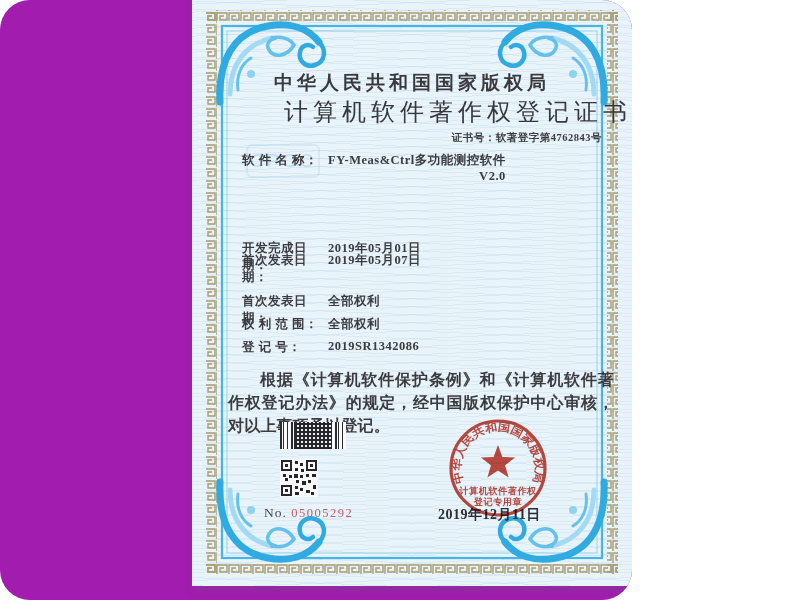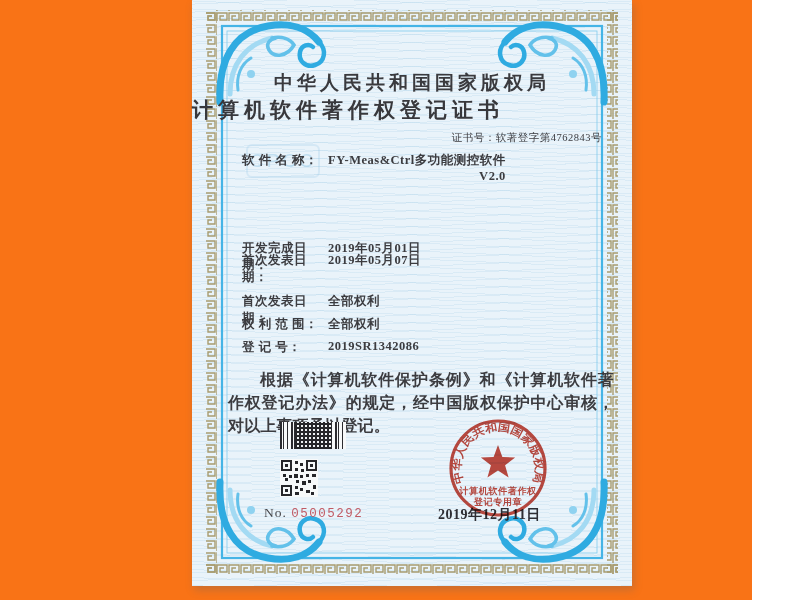--- a/index.html
+++ b/index.html
@@ -1,41 +1,42 @@
 <!DOCTYPE html>
 <html><head>
 <meta charset="utf-8">
 <style>
   html,body{margin:0;padding:0;background:#ffffff;}
   .canvas{
-    position:relative;width:752px;height:600px;background:#f97316;overflow:hidden;
+    position:relative;width:632px;height:600px;background:#a21caf;overflow:hidden;
     font-family:"Liberation Serif","DejaVu Serif",serif;
+    border-radius:30px;
   }
   
   .paper{
     position:absolute;left:192px;top:0;width:440px;height:586px;
     background-color:#e9f3fa;
     background-image:
       repeating-linear-gradient(2.5deg, rgba(110,175,215,0.13) 0 1px, rgba(255,255,255,0) 1px 8px),
       repeating-linear-gradient(-2.5deg, rgba(110,175,215,0.13) 0 1px, rgba(255,255,255,0) 1px 8px);
     box-shadow:2px 4px 8px rgba(90,100,110,0.30);
   }
   .frame-svg{position:absolute;left:0;top:0;pointer-events:none;}
   
   .authority{
     position:absolute;left:0;top:70px;width:100%;text-align:center;
     font-size:19px;font-weight:bold;letter-spacing:4px;color:#3a3a3e;
   }
   .cert-title{
-    position:absolute;left:0;top:96px;width:100%;text-align:left;
-    font-size:21px;font-weight:bold;letter-spacing:5px;color:#38383c;
+    position:absolute;left:0;top:96px;width:100%;text-align:right;
+    font-size:24px;font-weight:normal;letter-spacing:5px;color:#38383c;
   }
   .cert-no{
     position:absolute;top:131px;right:30px;
-    font-size:10.5px;font-weight:normal;color:#3c3c40;letter-spacing:0.5px;
+    font-size:10.5px;font-weight:bold;color:#3c3c40;letter-spacing:0.5px;
   }
   
   .field{position:absolute;left:50px;right:18px;font-size:12.5px;font-weight:bold;color:#3c3c40;}
   .flabel{display:inline-block;width:86px;vertical-align:top;letter-spacing:0.5px;}
   .fvalue{display:inline-block;vertical-align:top;letter-spacing:0.5px;text-align:right;}
   
   .statement{
     position:absolute;left:36px;top:368px;width:386px;
     font-size:16px;font-weight:bold;color:#3c3c40;
     line-height:23px;text-indent:2em;letter-spacing:0.2px;text-align:justify;
@@ -47,21 +48,21 @@
       repeating-linear-gradient(90deg,#2b2b30 0 2px,#f7f9fa 2px 3px,#2b2b30 3px 4px,#f7f9fa 4px 7px,#2b2b30 7px 8px,#f7f9fa 8px 11px);
   }
   .barcode::after{
     content:"";position:absolute;left:15px;right:15px;top:0;bottom:0;
     background-image:
       repeating-linear-gradient(0deg,#26262a 0 2px,rgba(255,255,255,0) 2px 4px),
       repeating-linear-gradient(90deg,#26262a 0 2px,#eef1f3 2px 4px);
   }
   .qrcode{position:absolute;left:88px;top:459px;width:38px;height:38px;}
   .serial{position:absolute;left:72px;top:505px;font-size:13.5px;color:#46464a;letter-spacing:1px;}
-  .serial .num{color:#c05a64;font-family:Liberation Mono, monospace;font-size:12.5px;letter-spacing:1.5px;margin-top:6px;}
+  .serial .num{color:#c05a64;font-family:Liberation Serif, serif;font-size:12.5px;letter-spacing:1.5px;margin-top:6px;}
   
   .issue-date{
     position:absolute;left:246px;top:506px;
     font-size:14px;font-weight:bold;color:#2e2e34;letter-spacing:0.5px;
   }
   .seal{position:absolute;left:252px;top:414px;width:108px;height:108px;mix-blend-mode:multiply;opacity:0.92;}
   
   .watermark{
     position:absolute;left:54px;top:144px;width:70px;height:30px;
     color:rgba(130,190,225,0.40);font-weight:normal;font-size:19px;letter-spacing:3px;

